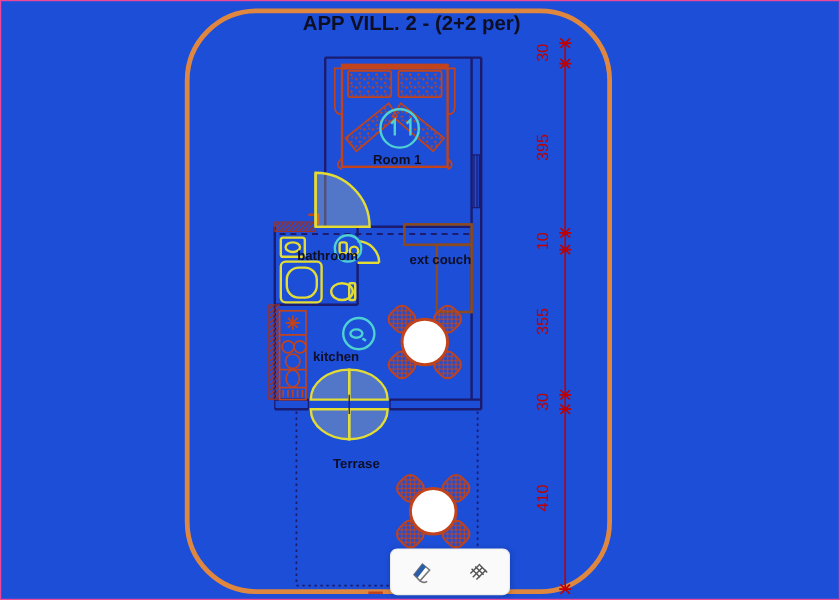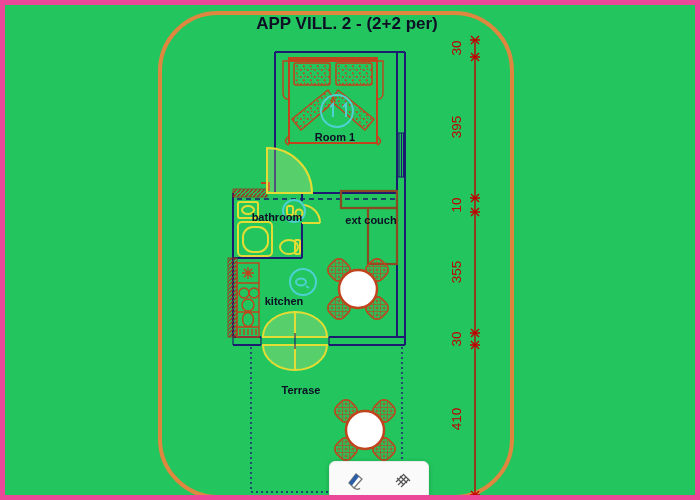--- a/index.html
+++ b/index.html
@@ -1,21 +1,21 @@
 <!DOCTYPE html>
 <html style="--wall: #1b1b6f; --border: #e0873f; --furniture: #c1431c; --dimension: #c00000; --fixture: #e3dc35; --cyan: #4ed1d1; --couch: #8a4a22; --label: #0e0e24;"><head>
 <meta charset="utf-8">
 <style>
   :root{
     --wall:#1b1b6f; --border:#e0873f; --furniture:#c1431c; --dimension:#c00000;
     --fixture:#e3dc35; --cyan:#4ed1d1; --couch:#8a4a22; --label:#0e0e24;
   }
   html,body{margin:0;padding:0;background:#fff;}
-  .stage{position:relative;width:700px;height:500px;background:#22c55e;
-         border:5px solid #ec4899;box-sizing:border-box;overflow:hidden;
+  .stage{position:relative;width:700px;height:500px;background:#1d4ed8;
+         border:1px solid #ec4899;box-sizing:border-box;overflow:hidden;
          font-family:"Liberation Sans",sans-serif;}
   svg.plan{position:absolute;left:0;top:0;}
   .title{font:bold 17px "Liberation Sans",sans-serif;fill:var(--label);}
   .room-label{font:bold 11px "Liberation Sans",sans-serif;fill:var(--label);}
   .dim-label{font:13.5px "Liberation Sans",sans-serif;fill:var(--dimension);}
   .wall{stroke:var(--wall);stroke-width:2;fill:none;}
   .wall-thin{stroke:var(--wall);stroke-width:1.1;fill:none;}
   .dashed{stroke:var(--wall);stroke-width:1.5;fill:none;stroke-dasharray:5 4;}
   .dotted{stroke:var(--wall);stroke-width:1.4;fill:none;stroke-dasharray:2 3;}
   .furn{stroke:var(--furniture);stroke-width:2;fill:none;}

